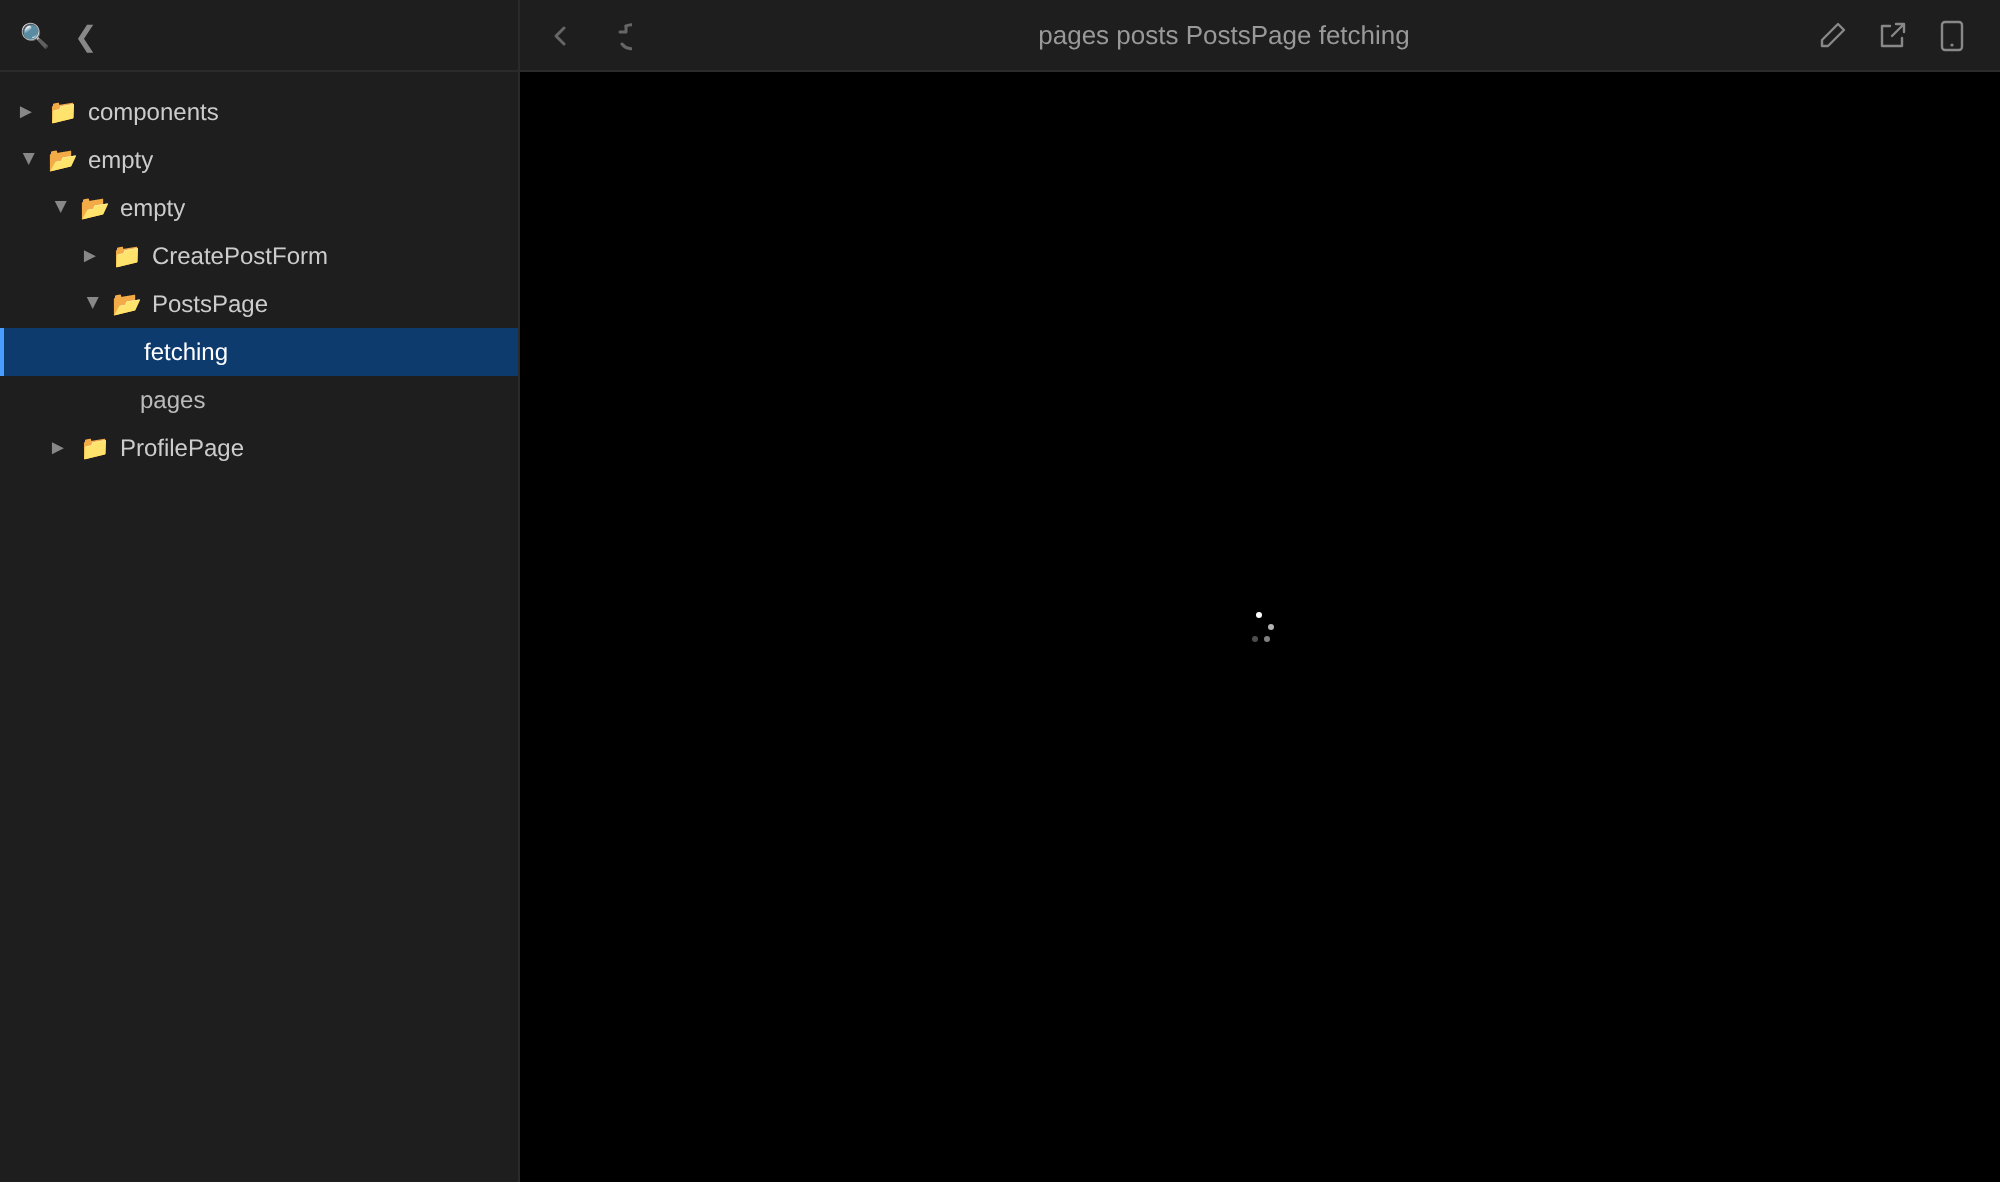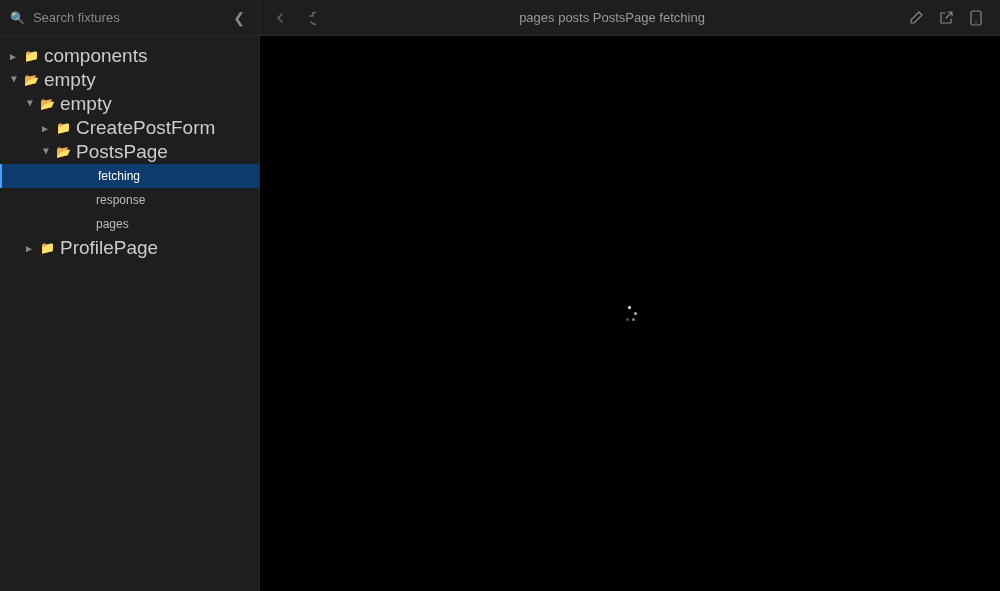--- a/index.html
+++ b/index.html
@@ -141,21 +141,21 @@
     }
 
     .tree-item.active-item {
       background: #0d3b6e;
       border-left: 2px solid #4a9eff;
     }
 
     .indent-1 { padding-left: 8px; }
     .indent-2 { padding-left: 24px; }
     .indent-3 { padding-left: 40px; }
-    .indent-4 { padding-left: 80px; }
+    .indent-4 { padding-left: 54px; }
 
     .chevron {
       font-size: 10px;
       color: #888;
       margin-right: 4px;
       display: inline-block;
       width: 12px;
       flex-shrink: 0;
     }
 
@@ -169,21 +169,21 @@
       color: #dcb67a;
       flex-shrink: 0;
     }
 
     .folder-icon.open {
       color: #dcb67a;
     }
 
     .item-label {
       color: #ccc;
-      font-size: 19px;
+      font-size: 12px;
     }
 
     .item-label.fixture {
       color: #bbb;
       font-size: 12px;
     }
 
     .item-label.selected-label {
       color: #fff;
     }
@@ -239,21 +239,20 @@
   </style>
 </head>
 <body>
 
 <div class="app-container">
 
   <div class="header">
 
     <div class="sidebar-header">
       <span class="search-icon-header">🔍</span>
-      <span class="search-placeholder">Search fixtures</span>
       <span class="collapse-btn">❮</span>
     </div>
 
     <div class="main-header">
       <div class="header-nav">
         <span class="nav-icon">
           <svg width="16" height="16" viewBox="0 0 16 16" fill="none">
             <path d="M6 12l-4-4 4-4" stroke="#666" stroke-width="1.5" stroke-linecap="round" stroke-linejoin="round"></path>
           </svg>
         </span>
@@ -324,24 +323,20 @@
             <span class="folder-icon open">📂</span>
             <span class="item-label">PostsPage</span>
           </div>
 
             <div class="tree-item indent-4 active-item">
               <span class="chevron" style="visibility:hidden">►</span>
               <span class="item-label fixture selected-label">fetching</span>
             </div>
 
 
-            <div class="tree-item indent-4">
-              <span class="chevron" style="visibility:hidden">►</span>
-              <span class="item-label fixture">response</span>
-            </div>
 
             <div class="tree-item indent-4">
               <span class="chevron" style="visibility:hidden">►</span>
               <span class="item-label fixture">pages</span>
             </div>
 
         <div class="tree-item indent-2">
           <span class="chevron">►</span>
           <span class="folder-icon">📁</span>
           <span class="item-label">ProfilePage</span>

